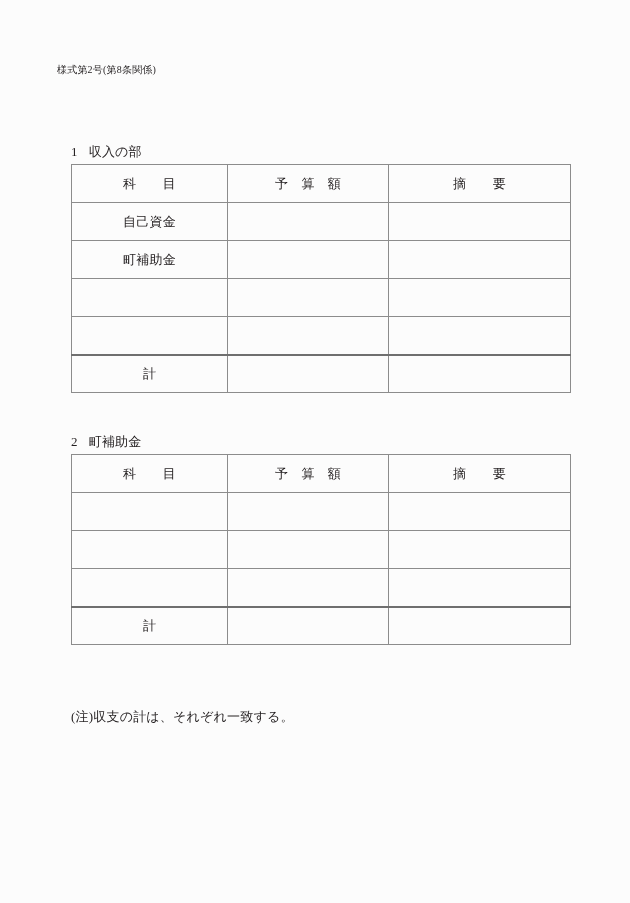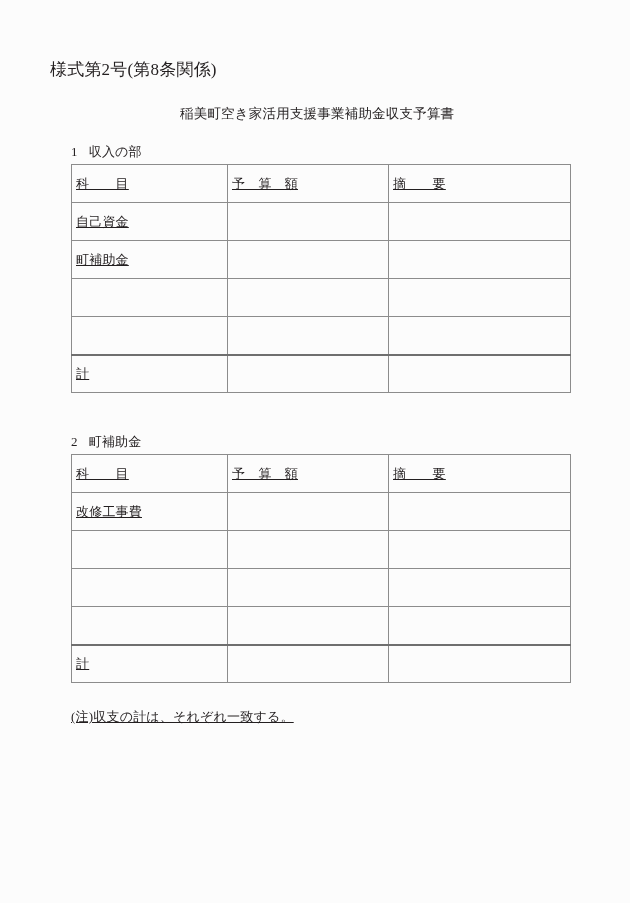--- a/index.html
+++ b/index.html
@@ -20,23 +20,23 @@
   .page {
     position: relative;
     width: 630px;
     height: 903px;
     box-sizing: border-box;
   }
 
   
   .form-number {
     position: absolute;
-    left: 50px;
+    left: 57px;
     top: 60px;
-    font-size: 17px;
+    font-size: 10px;
     line-height: 20px;
     letter-spacing: 0.2px;
     white-space: nowrap;
     text-align: right;
   }
 
   
   .doc-title {
     position: absolute;
     left: 180px;
@@ -75,28 +75,27 @@
   }
   table.budget col.c-item    { width: 156px; }
   table.budget col.c-amount  { width: 161px; }
   table.budget col.c-remarks { width: 182px; }
 
   table.budget td,
   table.budget th {
     border: 1px solid #8c8c8c;
     height: 38px;
     padding: 0 4px;
-    text-align: left;
+    text-align: center;
     vertical-align: middle;
     font-size: 13px;
     font-weight: normal;
     line-height: 17px;
     letter-spacing: 0.2px;
     box-sizing: border-box;
-    text-decoration: underline;
   }
 
   table.budget thead th { letter-spacing: 0.2px; }
 
   
   .hdr-spaced { white-space: pre; }
 
   
   table.budget tr.total-row > td {
     border-top: 2px solid #6f6f6f;
@@ -106,31 +105,29 @@
 
   
   .footnote {
     position: absolute;
     left: 71px;
     top: 707px;
     font-size: 13px;
     line-height: 19px;
     letter-spacing: 0.2px;
     white-space: nowrap;
-    text-decoration: underline;
   }
 </style>
 </head>
 <body>
 
 <div class="page">
 
   <div class="form-number">様式第2号(第8条関係)</div>
 
-  <div class="doc-title">稲美町空き家活用支援事業補助金収支予算書</div>
 
   <div class="section section-1">
     <div class="section-heading">
       <span class="num">1</span><span>収入の部</span>
     </div>
 
     <table class="budget">
       <colgroup>
         <col class="c-item">
           <col class="c-amount">
@@ -186,25 +183,20 @@
       </colgroup>
       <thead>
         <tr>
           <th class="hdr-spaced">科　　目</th>
           <th class="hdr-spaced">予　算　額</th>
           <th class="hdr-spaced">摘　　要</th>
         </tr>
       </thead>
       <tbody>
         <tr>
-          <td>改修工事費</td>
-          <td class="cell-blank"></td>
-          <td class="cell-blank"></td>
-        </tr>
-        <tr>
           <td class="cell-blank"></td>
           <td class="cell-blank"></td>
           <td class="cell-blank"></td>
         </tr>
         <tr>
           <td class="cell-blank"></td>
           <td class="cell-blank"></td>
           <td class="cell-blank"></td>
         </tr>
         <tr>

